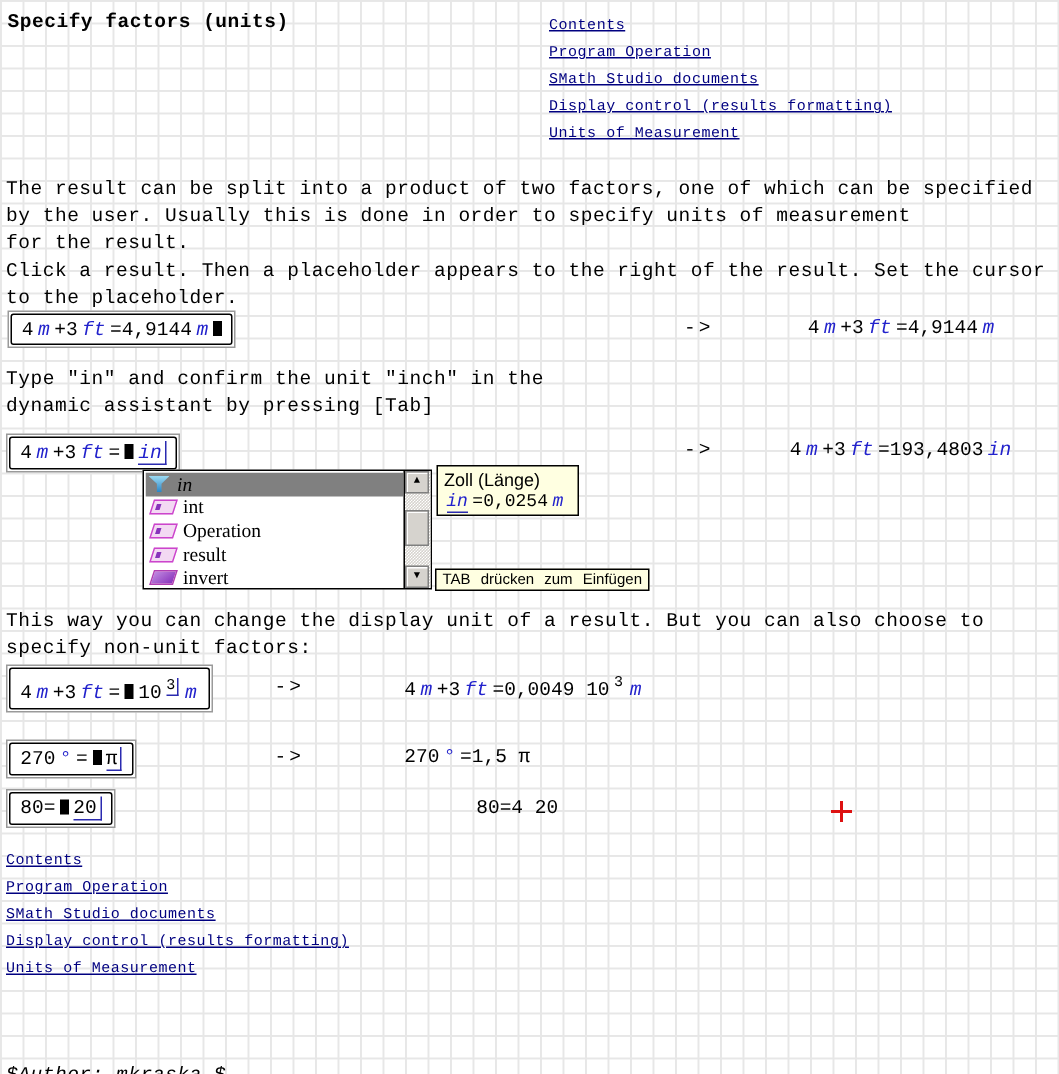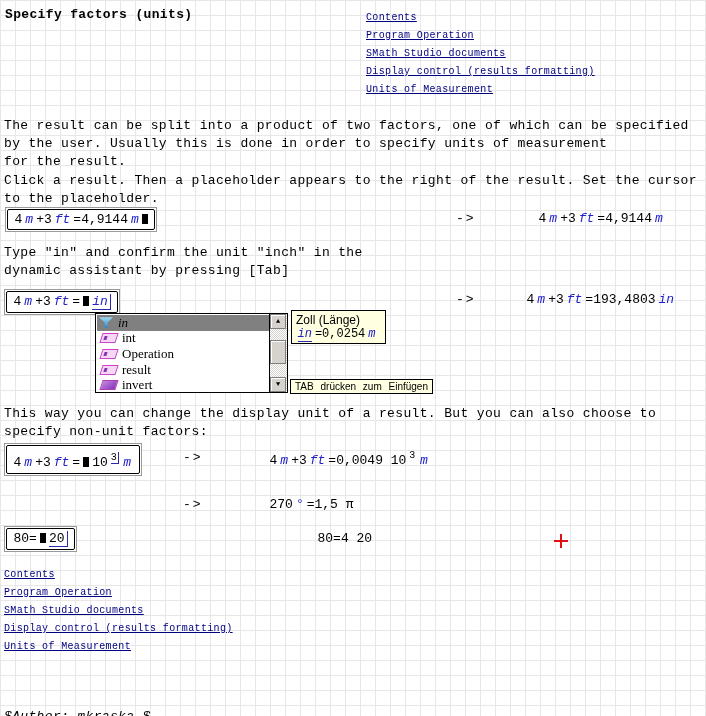--- a/index.html
+++ b/index.html
@@ -143,20 +143,23 @@
   <div class="abs tip tip-hint" style="left:290px;top:347px;padding:1px 4px;margin-top:32px;">TAB drücken zum Einfügen</div>
 
   <div class="abs mono para" style="left:4px;top:405px;"><div>This way you can change the display unit of a result. But you can also choose to</div><div>specify non-unit factors:</div></div>
 
   <div class="abs fbox" style="left:4px;top:443px;">
     <div class="fbox-inner math" style="padding:6px 6px 3px 5px;"><span class="tk tk-n">4</span><span class="tk tk-u">m</span><span class="tk tk-n">+3</span><span class="tk tk-u">ft</span><span class="tk tk-n">=</span><span class="tk tk-ph"></span><span class="tk tk-n">10</span><span class="tk tk-se">3</span><span class="tk tk-u">m</span></div>
   </div>
   <div class="abs arrow mono" style="left:183px;top:450px;">-&gt;</div>
   <div class="abs math" style="left:268px;top:450px;"><span class="tk tk-n">4</span><span class="tk tk-u">m</span><span class="tk tk-n">+3</span><span class="tk tk-u">ft</span><span class="tk tk-n">=0,0049 10</span><span class="tk tk-s">3</span><span class="tk tk-u">m</span></div>
 
+  <div class="abs fbox" style="left:4px;top:493px;">
+    <div class="fbox-inner math"><span class="tk tk-n">270</span><span class="tk tk-d">°</span><span class="tk tk-n">=</span><span class="tk tk-ph"></span><span class="tk tk-ne">π</span></div>
+  </div>
   <div class="abs arrow mono" style="left:183px;top:497px;">-&gt;</div>
   <div class="abs math" style="left:268px;top:497px;"><span class="tk tk-n">270</span><span class="tk tk-d">°</span><span class="tk tk-n">=1,5 π</span></div>
 
   <div class="abs fbox" style="left:4px;top:526px;">
     <div class="fbox-inner math"><span class="tk tk-n">80=</span><span class="tk tk-ph"></span><span class="tk tk-ne">20</span></div>
   </div>
   <div class="abs math" style="left:268px;top:531px;margin-left:48px;"><span class="tk tk-n">80=4 20</span></div>
 
   <div class="abs" style="left:554px;top:534px;width:14px;height:14px;">
     <div class="plus-v"></div>

